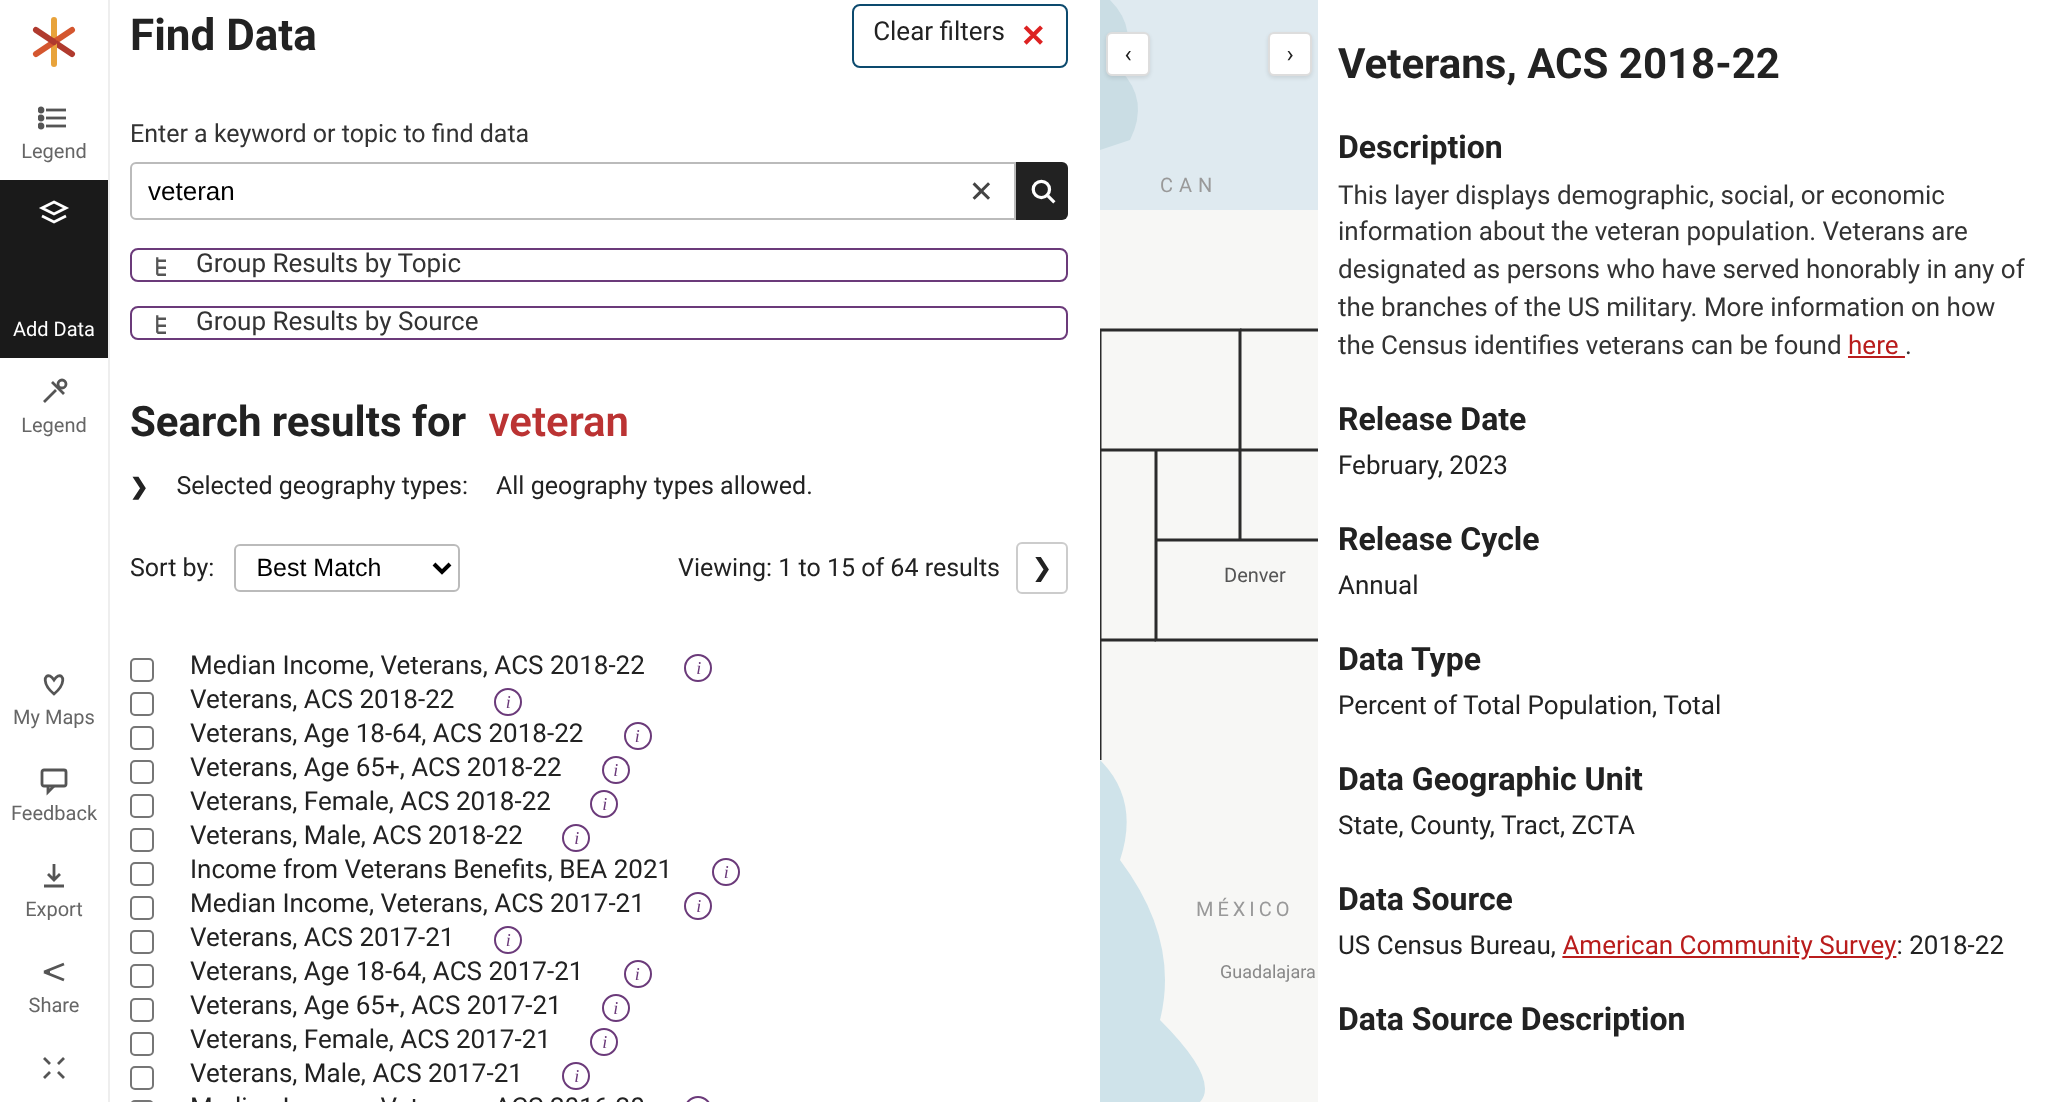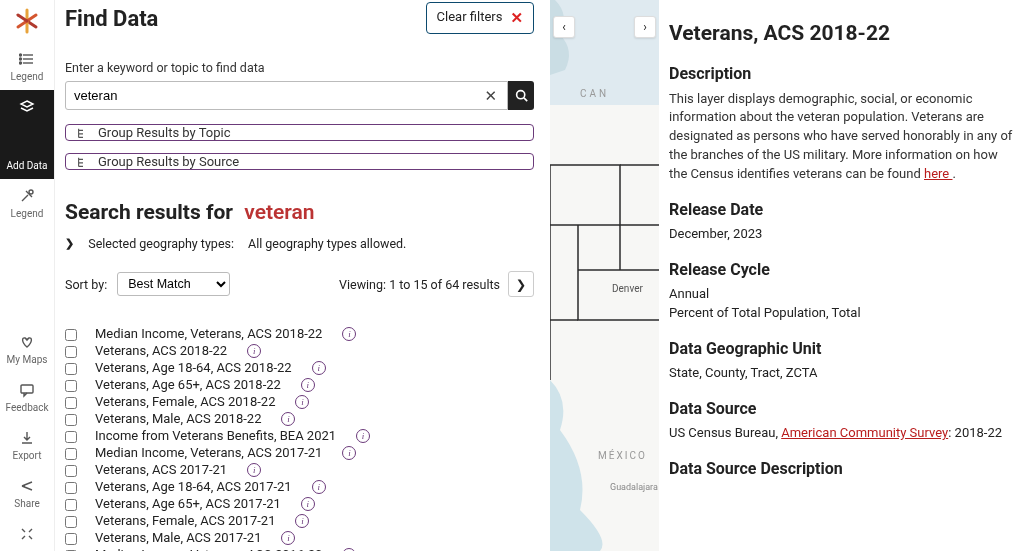--- a/index.html
+++ b/index.html
@@ -501,25 +501,26 @@
 
 <div class="detail">
   <h1>Veterans, ACS 2018-22</h1>
 
   <h2>Description</h2>
   <div class="desc">
     <span>This layer displays demographic, social, or economic information about the veteran population. Veterans are designated as persons who have served honorably in any of the branches of the US military. More information on how the Census identifies veterans can be found </span><a href="#">here </a><span>.</span>
   </div>
 
   <h2>Release Date</h2>
-  <div>December, 2023</div>
+  <div>February, 2023</div>
 
   <h2>Release Cycle</h2>
   <div>Annual</div>
 
+  <h2>Data Type</h2>
   <div>Percent of Total Population, Total</div>
 
   <h2>Data Geographic Unit</h2>
   <div>State, County, Tract, ZCTA</div>
 
   <h2>Data Source</h2>
   <div>
     <span>US Census Bureau, </span><a href="#">American Community Survey</a><span>: 2018-22</span>
   </div>
 

